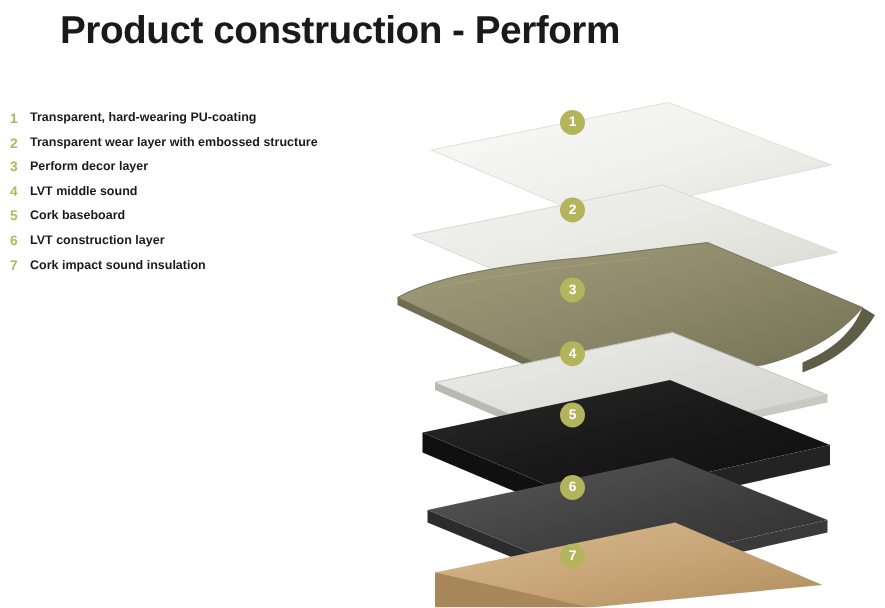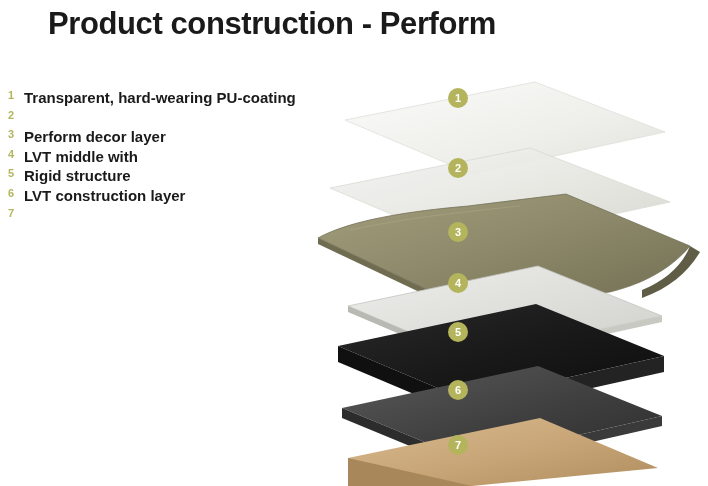--- a/index.html
+++ b/index.html
@@ -42,21 +42,21 @@
     width: 18px;
     flex: 0 0 18px;
     color: #b5b55e;
     font-size: 11px;
     font-weight: bold;
     text-align: left;
     padding-left: 2px;
     box-sizing: border-box;
   }
   .legend-label {
-    font-size: 15px;
+    font-size: 10px;
     font-weight: bold;
     color: #1a1a1a;
     white-space: nowrap;
   }
 
   #diagram {
     position: absolute;
     left: 290px;
     top: 70px;
     width: 418px;
@@ -85,39 +85,41 @@
 
 <div id="page-title">Product construction - Perform</div>
 
 <div id="legend">
   <div class="legend-row">
     <span class="legend-num">1</span>
     <span class="legend-label">Transparent, hard-wearing PU-coating</span>
   </div>
   <div class="legend-row">
     <span class="legend-num">2</span>
+    <span class="legend-label">Transparent wear layer with embossed structure</span>
   </div>
   <div class="legend-row">
     <span class="legend-num">3</span>
     <span class="legend-label">Perform decor layer</span>
   </div>
   <div class="legend-row">
     <span class="legend-num">4</span>
-    <span class="legend-label">LVT middle with</span>
+    <span class="legend-label">LVT middle sound</span>
   </div>
   <div class="legend-row">
     <span class="legend-num">5</span>
-    <span class="legend-label">Rigid structure</span>
+    <span class="legend-label">Cork baseboard</span>
   </div>
   <div class="legend-row">
     <span class="legend-num">6</span>
     <span class="legend-label">LVT construction layer</span>
   </div>
   <div class="legend-row">
     <span class="legend-num">7</span>
+    <span class="legend-label">Cork impact sound insulation</span>
   </div>
 </div>
 
 <div id="diagram">
   <svg width="418" height="416" viewBox="0 0 418 416">
     <defs>
       <linearGradient id="g1" x1="0" y1="0" x2="1" y2="1">
         <stop offset="0%" stop-color="#fbfbfa"></stop>
         <stop offset="60%" stop-color="#eeeeea"></stop>
         <stop offset="100%" stop-color="#e2e2dc"></stop>

